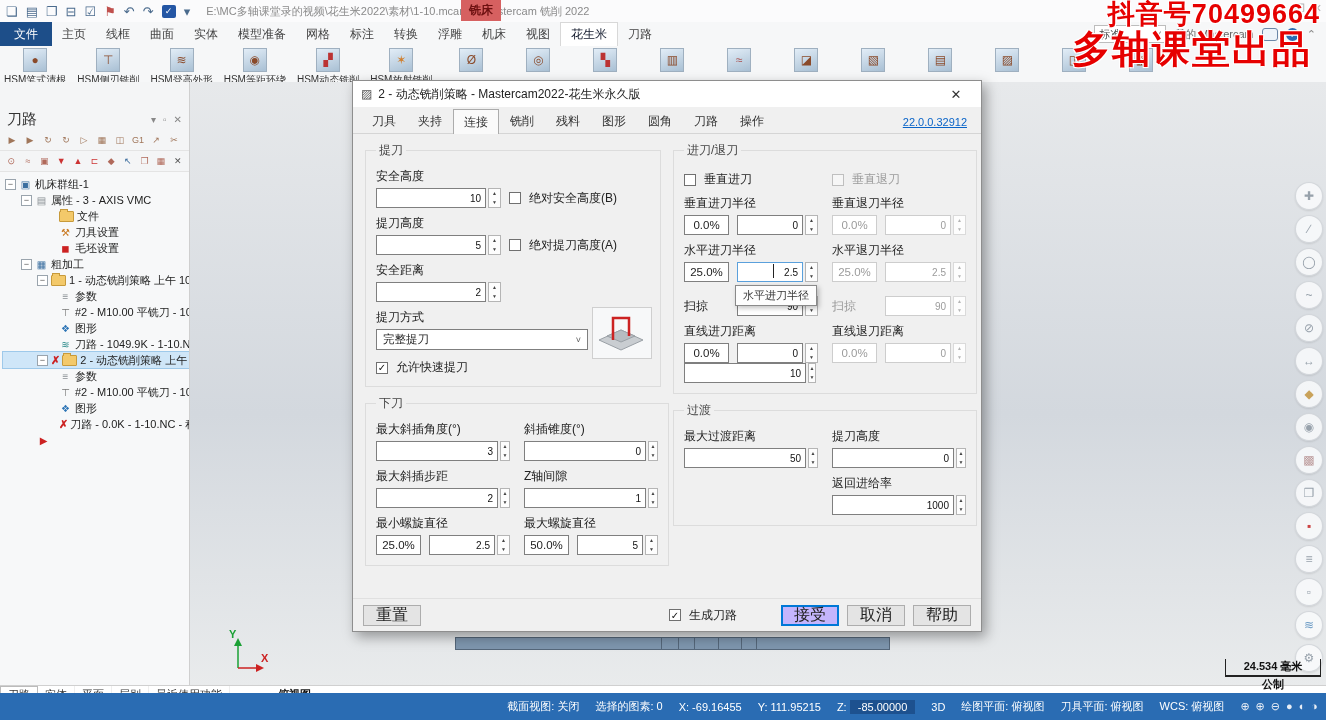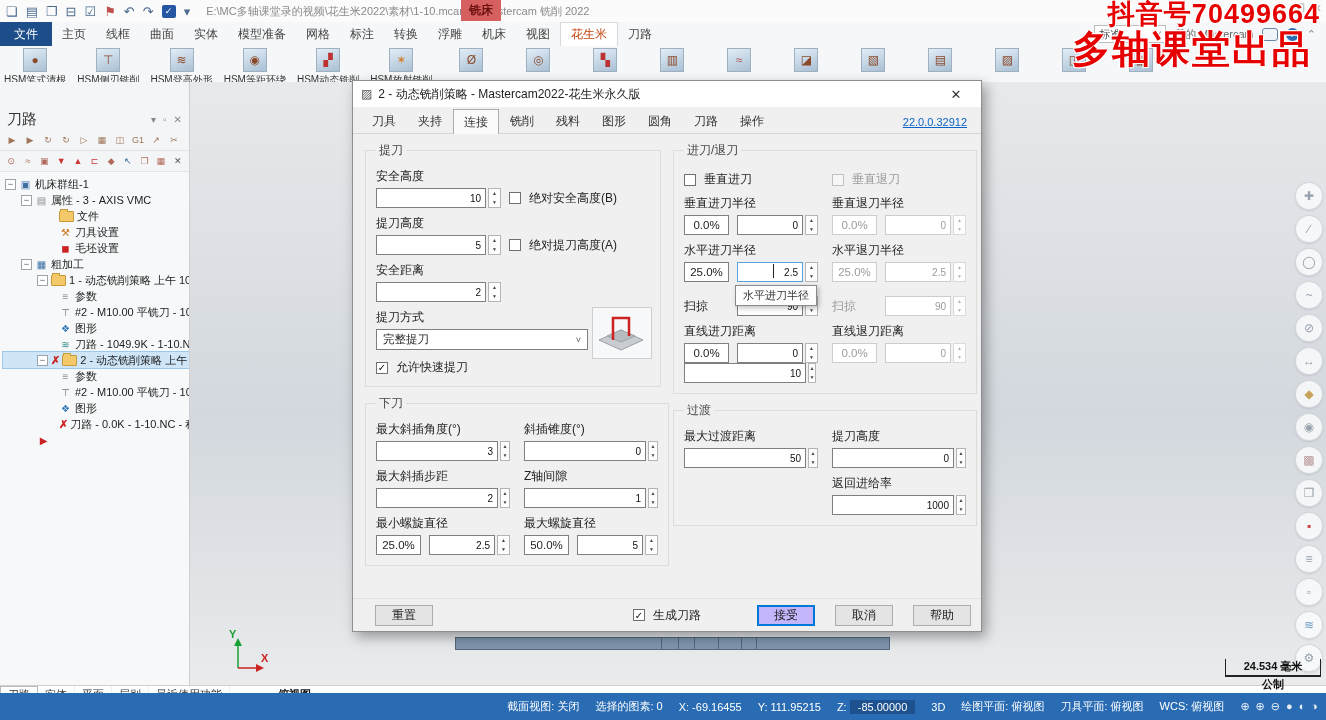--- a/index.html
+++ b/index.html
@@ -14,21 +14,21 @@
   .title-text{margin-left:16px;color:#8a8a8a;font-size:11px;white-space:nowrap;}
   .ctx-tab{position:absolute;left:461px;top:0;width:40px;height:21px;background:#d66060;color:#6e1111;
            font-weight:bold;display:flex;align-items:center;justify-content:center;font-size:12px;}
   .winctl{position:absolute;right:4px;top:2px;color:#b5b5b5;font-size:11px;display:flex;gap:8px;}
 
   
   .tabrow{position:absolute;left:0;top:22px;right:0;height:24px;background:#f6f7f8;border-bottom:1px solid #e2e2e2;
           display:flex;align-items:stretch;}
   .tab{padding:0 10px;display:flex;align-items:center;color:#444;white-space:nowrap;}
   .tab.file{background:#1d4e89;color:#fff;padding:0 14px;}
-  .tab.active{background:#fff;border:1px solid #d8d8d8;border-bottom:none;color:#c2410c;}
+  .tab.active{background:#fff;border:1px solid #d8d8d8;border-bottom:none;color:#0f172a;}
   .tabrow-right{margin-left:auto;display:flex;align-items:center;gap:8px;padding-right:10px;color:#666;font-size:11px;}
   .stylebox{width:62px;height:16px;border:1px solid #bdbdbd;background:#fff;display:flex;align-items:center;
             justify-content:space-between;padding:0 4px;font-size:11px;color:#444;}
   .bubble{width:14px;height:11px;border:1px solid #6a87a8;border-radius:3px;position:relative;background:#eef4fa;}
   .helpc{width:13px;height:13px;border-radius:50%;background:#2a6cb3;color:#fff;font-size:9px;display:flex;align-items:center;justify-content:center;}
 
   
   .ribbon{position:absolute;left:0;top:46px;right:0;height:36px;background:#f6f7f8;border-bottom:1px solid #d9d9d9;
           display:flex;align-items:flex-start;padding:2px 4px 0;gap:11px;overflow:hidden;}
   .rtool{display:flex;flex-direction:column;align-items:center;min-width:56px;}
@@ -125,21 +125,21 @@
   .dis .pct,.dis input{color:#9b9b9b;border-color:#cdcdcd;}
   .dis .spinb{border-color:#dadada;}.dis .spinb span{color:#b5b5b5;}
   .dis .cb{border-color:#bfbfbf;background:#f6f6f6;}
   .dis .cblbl{color:#9b9b9b;}
   .focus input{border-color:#5aa0dc;}
   .caret{position:absolute;right:44px;top:2px;width:1px;height:14px;background:#222;}
   .tooltip{position:absolute;left:382px;top:204px;border:1px solid #8a8a8a;background:#fdfdfd;padding:2px 7px;
            font-size:11px;color:#333;box-shadow:2px 2px 5px rgba(0,0,0,.25);z-index:12;white-space:nowrap;}
   .dlg-footer{height:32px;border-top:1px solid #e0e0e0;display:flex;align-items:center;padding:0 10px;gap:8px;flex:none;}
   .btn{min-width:58px;height:21px;border:1px solid #adadad;background:#e4e4e4;display:flex;align-items:center;
-       justify-content:center;font-size:12px;color:#222;box-sizing:border-box;margin-left:12px;}
+       justify-content:center;font-size:16px;color:#222;box-sizing:border-box;}
   .btn.primary{border:1px solid #0078d7;box-shadow:inset 0 0 0 1px #0078d7;background:#c4b5fd;}
   .fspace{flex:1;}
   .gap28{width:28px;}
 
   
   .ovl1{position:absolute;right:6px;top:-4px;font-size:27px;font-weight:900;color:#e60000;letter-spacing:1px;z-index:50;
         text-shadow:1px 1px 0 #fff,-1px -1px 0 #fff,1px -1px 0 #fff,-1px 1px 0 #fff;}
   .ovl2{position:absolute;right:14px;top:24px;font-size:38px;font-weight:700;color:#e60000;letter-spacing:2px;z-index:50;
         text-shadow:1px 1px 0 #fff,-1px -1px 0 #fff,1px -1px 0 #fff,-1px 1px 0 #fff;}
 </style>

